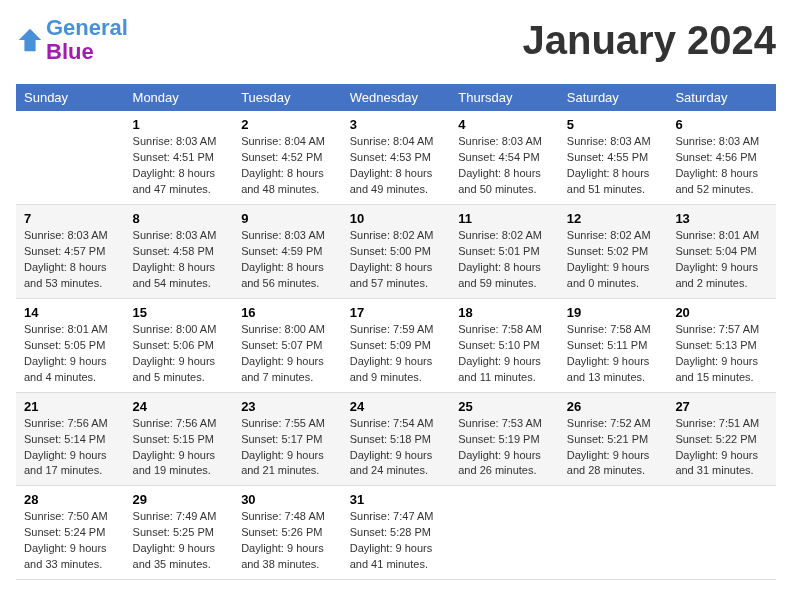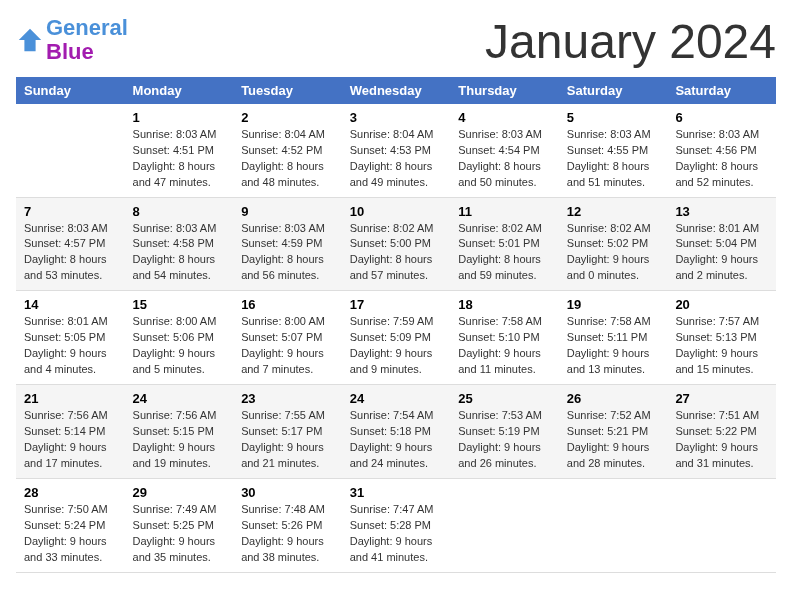--- a/index.html
+++ b/index.html
@@ -6,22 +6,22 @@
     body {
       font-family: Arial, sans-serif;
       background: #fff;
       width: 792px;
       min-height: 612px;
       padding: 16px;
     }
     .header {
       display: flex;
       justify-content: space-between;
-      align-items: flex-start;
-      margin-bottom: 8px;
+      align-items: center;
+      margin-bottom: 20px;
     }
     .logo {
       display: flex;
       align-items: center;
     }
     .logo-text {
       font-size: 22px;
       font-weight: bold;
       color: #333;
       line-height: 1.1;
@@ -31,43 +31,43 @@
     }
     .logo-icon {
       width: 28px;
       height: 28px;
       margin-right: 2px;
     }
     .title-block {
       text-align: right;
     }
     .title-block h1 {
-      font-size: 48px;
-      font-weight: normal;
+      font-size: 40px;
+      font-weight: bold;
       color: #333;
       line-height: 1.1;
     }
     .title-block h2 {
       font-size: 18px;
       font-weight: normal;
       color: #555;
     }
     table {
       width: 100%;
       border-collapse: collapse;
       font-size: 11.5px;
     }
     thead tr {
       background: #4472c4;
       color: #fff;
     }
     thead th {
       padding: 6px 8px;
       text-align: left;
-      font-weight: bold;
+      font-weight: normal;
       font-size: 13px;
     }
     tbody tr {
       border-bottom: 1px solid #ddd;
     }
     tbody tr:nth-child(odd) {
       background: #fff;
     }
     tbody tr:nth-child(even) {
       background: #f5f5f5;

